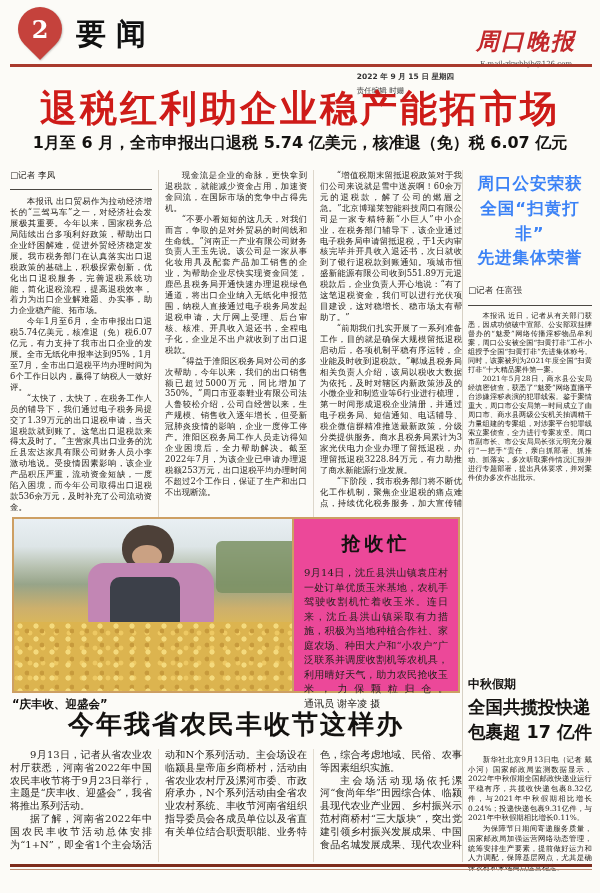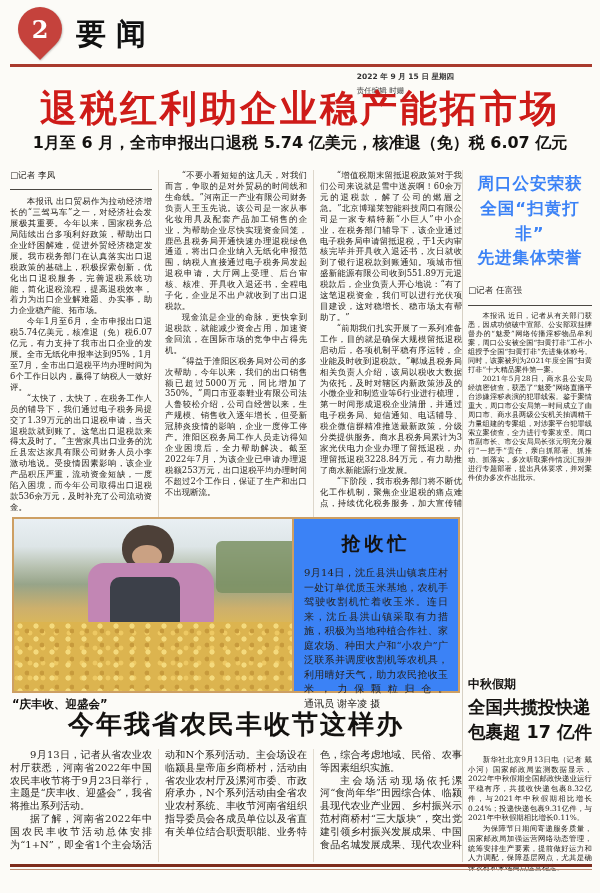--- a/index.html
+++ b/index.html
@@ -77,21 +77,21 @@
   .vest { position:absolute; left:96px; top:58px; width:70px; height:54px; background:#3c4049; border-radius:10px; }
   .corn {
     position:absolute; left:0; bottom:0; width:100%; height:40%;
     background-color:#dcb44f;
     background-image:
       radial-gradient(circle at 6px 4px,#f4da7d 2.2px,transparent 3px),
       radial-gradient(circle at 13px 9px,#c79a3c 2px,transparent 2.8px),
       radial-gradient(circle at 3px 11px,#eec963 2px,transparent 2.8px);
     background-size:16px 13px,15px 14px,13px 15px;
   }
-  .caption-box { flex:1; border-left:2px solid #cd9f63; padding:8px 10px 6px 10px; background:#3b82f6; }
+  .caption-box { flex:1; border-left:2px solid #cd9f63; padding:8px 10px 6px 10px; background:#ec4899; }
   .caption-title {
     text-align:center; font-size:19px; font-weight:bold; letter-spacing:4px;
     margin:4px 0 9px 0; color:#141210;
     font-family:"DejaVu Sans","Liberation Sans",sans-serif;
   }
   .caption-text { font-size:10px; line-height:1.45; text-align:justify; color:#26231f; }
   .caption-text .lead { text-indent:2em; display:inline; }
   .credit { white-space:nowrap; }
   
   .harvest-kicker {
@@ -146,32 +146,36 @@
 <div class="page">
 
   <div class="pin">
     <span class="num">2</span>
   </div>
   <div class="section-name">要闻</div>
   <div class="dateline">
     <div class="d1">2022 年 9 月 15 日 星期四</div>
     <div class="d2">责任编辑 时姗</div>
   </div>
+  <div class="masthead">
+    <div class="name">周口晚报</div>
+    <div class="mail">E-mail:zkwbbjb@126.com</div>
+  </div>
   <div class="header-rule"></div>
 
   <div class="main-headline">退税红利助企业稳产能拓市场</div>
   <div class="sub-headline">1月至 6 月，全市申报出口退税 5.74 亿美元，核准退（免）税 6.07 亿元</div>
 
   <div class="main-body">
     <div class="byline">□记者 李凤</div>
     <p>本报讯 出口贸易作为拉动经济增长的“三驾马车”之一，对经济社会发展极其重要。今年以来，国家税务总局陆续出台多项利好政策，帮助出口企业纾困解难，促进外贸经济稳定发展。我市税务部门在认真落实出口退税政策的基础上，积极探索创新，优化出口退税服务，完善退税系统功能，简化退税流程，提高退税效率，着力为出口企业解难题、办实事，助力企业稳产能、拓市场。</p>
     <p>今年1月至6月，全市申报出口退税5.74亿美元，核准退（免）税6.07亿元，有力支持了我市出口企业的发展。全市无纸化申报率达到95%，1月至7月，全市出口退税平均办理时间为6个工作日以内，赢得了纳税人一致好评。</p>
     <p>“太快了，太快了，在税务工作人员的辅导下，我们通过电子税务局提交了1.39万元的出口退税申请，当天退税款就到账了。这笔出口退税款来得太及时了。”主营家具出口业务的沈丘县宏达家具有限公司财务人员小李激动地说。受疫情因素影响，该企业产品积压严重，流动资金短缺，一度陷入困境，而今年公司取得出口退税款536余万元，及时补充了公司流动资金。</p>
+    <p>现金流是企业的命脉，更快拿到退税款，就能减少资金占用，加速资金回流，在国际市场的竞争中占得先机。</p>
     <p>“不要小看短短的这几天，对我们而言，争取的是对外贸易的时间线和生命线。”河南正一产业有限公司财务负责人王玉先说。该公司是一家从事化妆用具及配套产品加工销售的企业，为帮助企业尽快实现资金回笼，鹿邑县税务局开通快速办理退税绿色通道，将出口企业纳入无纸化申报范围，纳税人直接通过电子税务局发起退税申请，大厅网上受理、后台审核、核准、开具收入退还书，全程电子化，企业足不出户就收到了出口退税款。</p>
-    <p>现金流是企业的命脉，更快拿到退税款，就能减少资金占用，加速资金回流，在国际市场的竞争中占得先机。</p>
     <p>“得益于淮阳区税务局对公司的多次帮助，今年以来，我们的出口销售额已超过5000万元，同比增加了350%。”周口市亚泰鞋业有限公司法人鲁较松介绍，公司自经营以来，生产规模、销售收入逐年增长，但受新冠肺炎疫情的影响，企业一度停工停产。淮阳区税务局工作人员走访得知企业困境后，全力帮助解决。截至2022年7月，为该企业已申请办理退税额253万元，出口退税平均办理时间不超过2个工作日，保证了生产和出口不出现断流。</p>
     <p>“增值税期末留抵退税政策对于我们公司来说就是雪中送炭啊！60余万元的退税款，解了公司的燃眉之急。”北京博瑞莱智能科技周口有限公司是一家专精特新“小巨人”中小企业，在税务部门辅导下，该企业通过电子税务局申请留抵退税，于1天内审核完毕并开具收入退还书，次日就收到了银行退税款到账通知。项城市恒盛新能源有限公司收到551.89万元退税款后，企业负责人开心地说：“有了这笔退税资金，我们可以进行光伏项目建设，这对稳增长、稳市场太有帮助了。”</p>
     <p>“前期我们扎实开展了一系列准备工作，目的就是确保大规模留抵退税启动后，各项机制平稳有序运转，企业能及时收到退税款。”郸城县税务局相关负责人介绍，该局以税收大数据为依托，及时对辖区内新政策涉及的小微企业和制造业等6行业进行梳理，第一时间形成退税企业清册，并通过电子税务局、短信通知、电话辅导、税企微信群精准推送最新政策，分级分类提供服务。商水县税务局累计为3家光伏电力企业办理了留抵退税，办理留抵退税3228.84万元，有力助推了商水新能源行业发展。</p>
     <p>“下阶段，我市税务部门将不断优化工作机制，聚焦企业退税的痛点难点，持续优化税务服务，加大宣传辅导力度，进一步压缩审核时长，保障政策红利精准直达市场主体。”市税务局有关负责人表示。</p>
   </div>
 
   <div class="vrule"></div>
 
   <div class="photo-block">
     <div class="photo">

